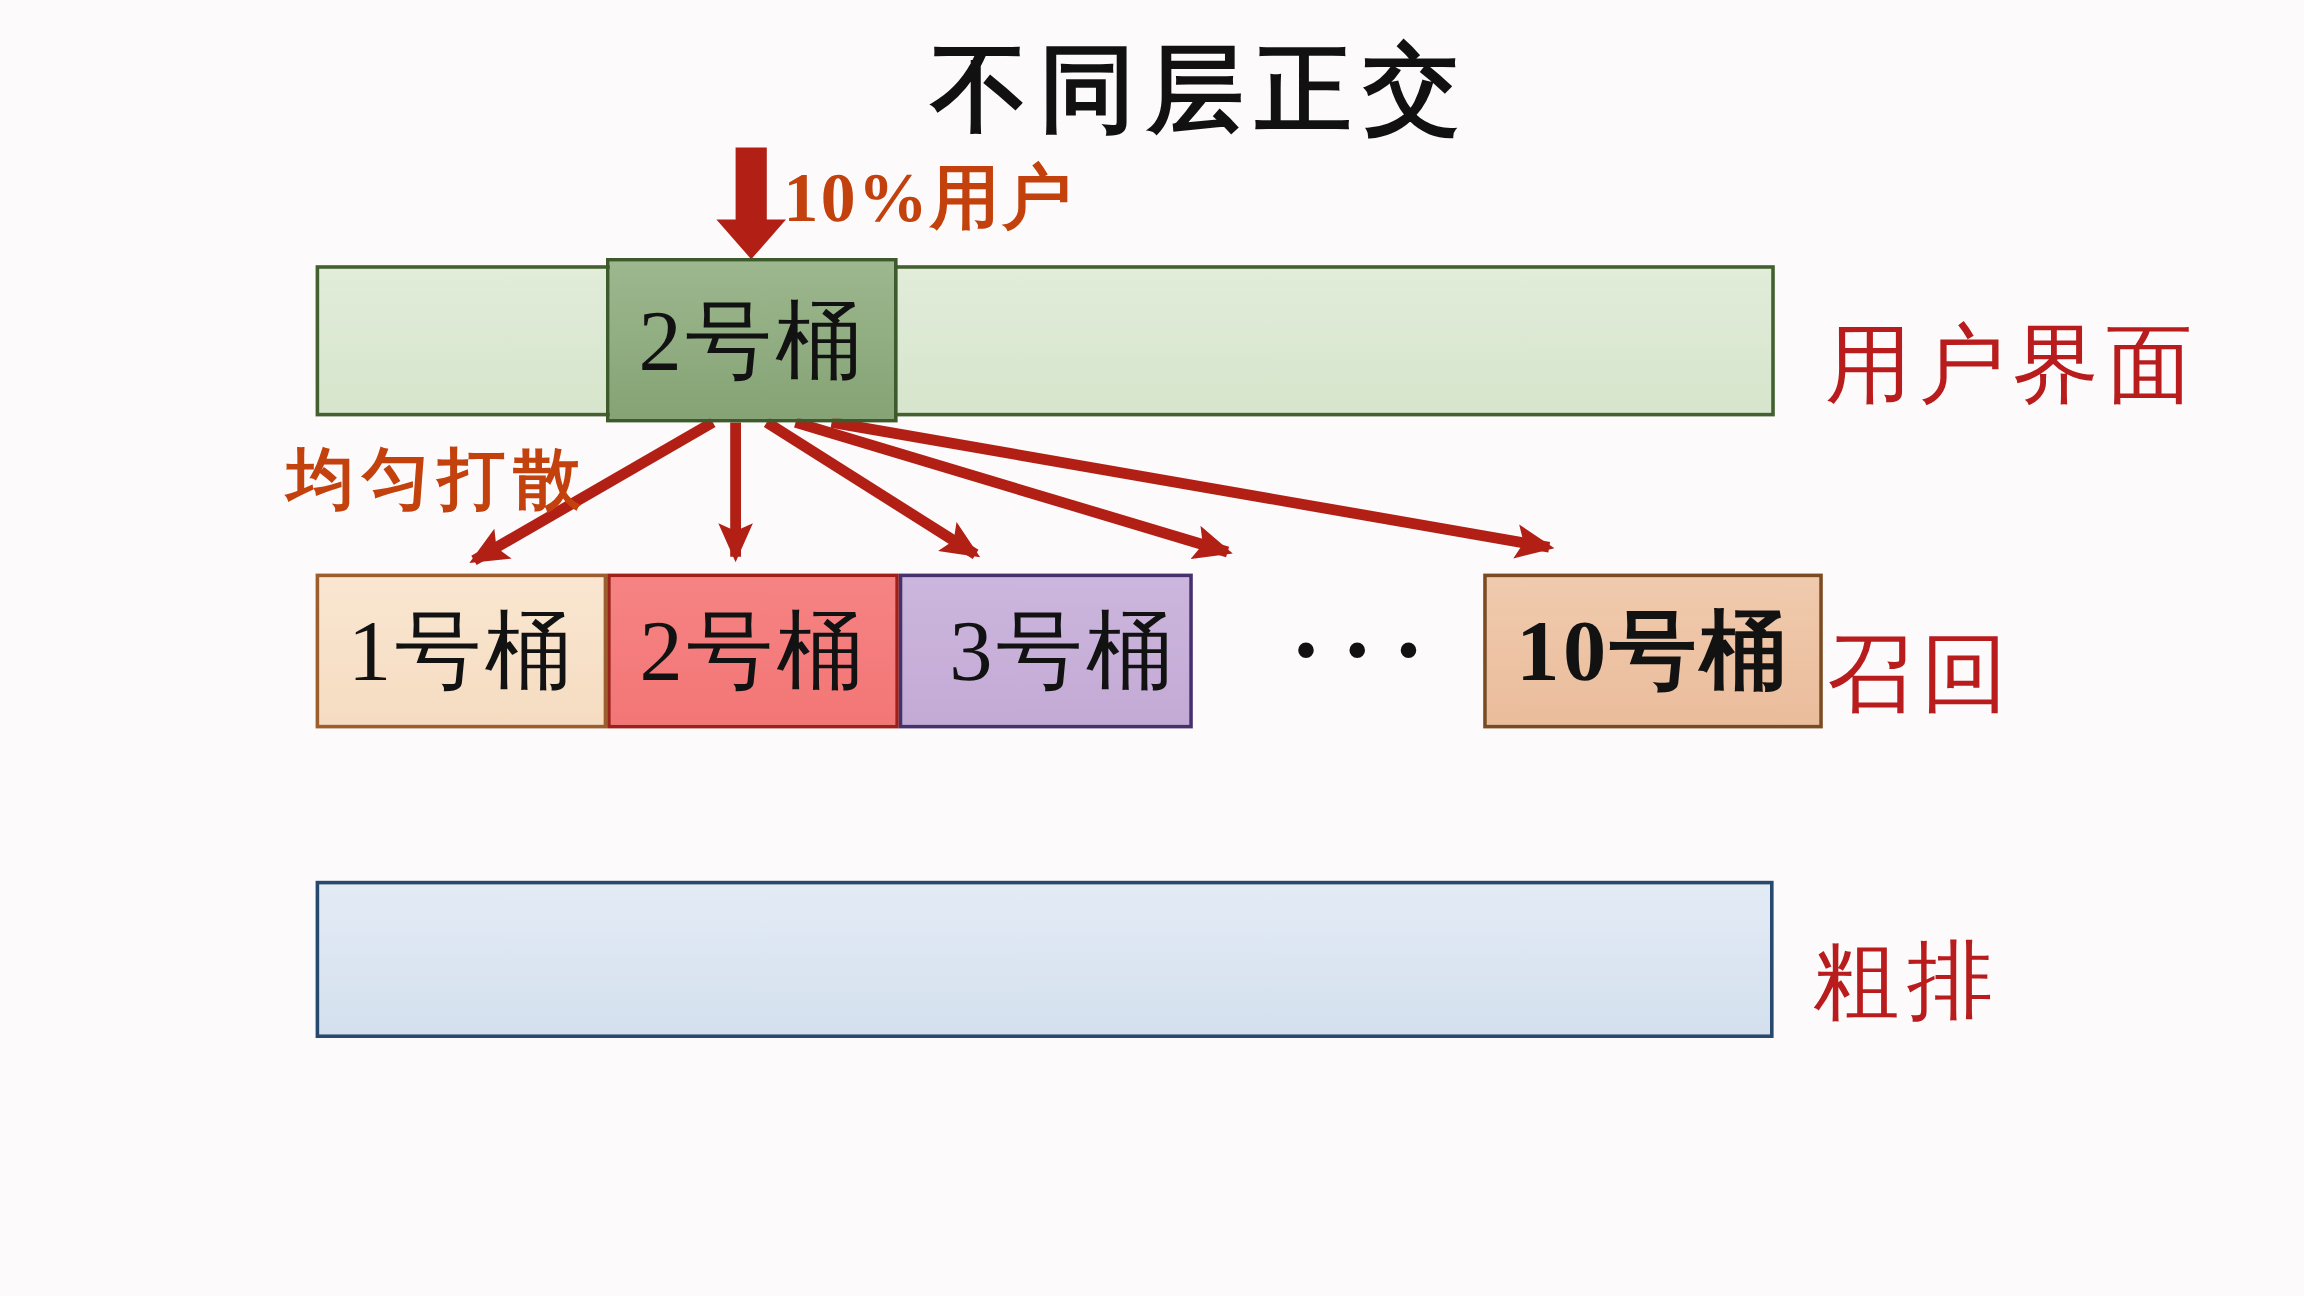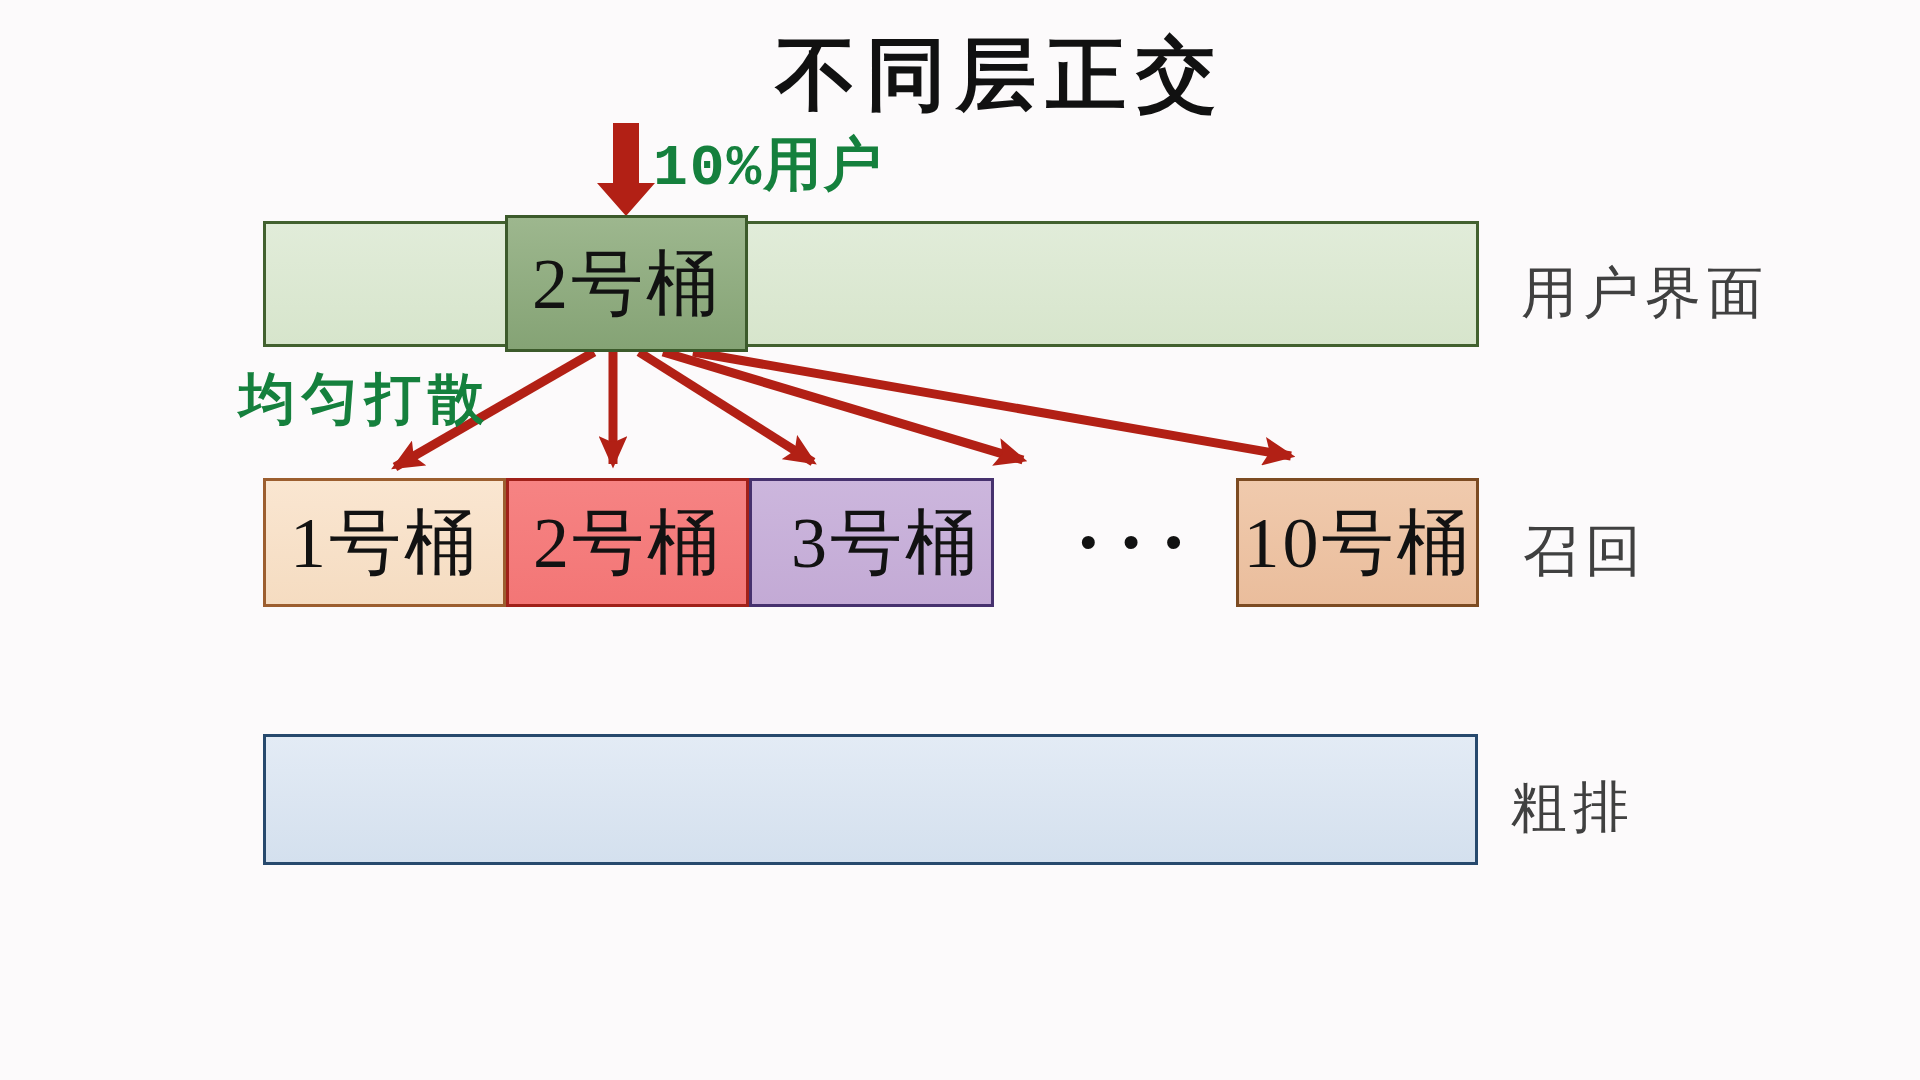--- a/index.html
+++ b/index.html
@@ -17,23 +17,22 @@
   .title {
     left: 0; top: 22px; width: 1920px;
     text-align: center;
     font-size: 80px;
     font-weight: bold;
     color: #111111;
     letter-spacing: 10px;
   }
 
   .red-text {
-    color: #15803d;
+    color: #c2410c;
     font-weight: bold;
-    font-family: Liberation Mono, monospace;
   }
   .traffic-label {
     left: 612px; top: 126px;
     font-size: 58px;
     letter-spacing: 2px;
   }
   .scatter-label {
     left: 198px; top: 362px;
     font-size: 56px;
     letter-spacing: 7px;
@@ -58,41 +57,41 @@
     background: linear-gradient(180deg, #9db78e 0%, #85a375 100%);
     border: 3px solid #3c5a2b;
   }
   .bucket-text {
     font-size: 72px;
     color: #121212;
     letter-spacing: 3px;
   }
 
   .layer-label {
-    font-size: 56px;
-    color: #404040;
+    font-size: 72px;
+    color: #b91c1c;
     letter-spacing: 6px;
   }
   .ui-layer-label   { left: 1480px; top: 256px; }
   .recall-label     { left: 1482px; top: 514px; }
   .prerank-label    { left: 1470px; top: 770px; }
 
   .recall-bucket { top: 478px; height: 129px; justify-content: center; }
   .bucket-1  { left: 222px;  width: 243px;
     background: linear-gradient(180deg, #fae6d1 0%, #f5dcc1 100%);
     border: 3px solid #9c5e2f; }
   .bucket-2  { left: 465px;  width: 243px;
     background: linear-gradient(180deg, #f68383 0%, #f37676 100%);
     border: 3px solid #a02019; }
   .bucket-3  { left: 708px;  width: 245px;
     background: linear-gradient(180deg, #ccb6dd 0%, #c3aad5 100%);
     border: 3px solid #46316e; padding-left: 28px; }
-  .bucket-10 { left: 1195px; width: 243px;
+  .bucket-10 { left: 1195px; width: 283px;
     background: linear-gradient(180deg, #f0caad 0%, #eabd9c 100%);
-    border: 3px solid #7c4b22; }
+    border: 3px solid #7c4b22; font-weight: bold; }
 
   .ellipsis {
     left: 985px; top: 478px; width: 210px; height: 129px;
     display: flex; align-items: center; justify-content: center;
     font-size: 80px;
     font-weight: bold;
     color: #111111;
     letter-spacing: 16px;
     padding-left: 16px;
     box-sizing: border-box;

